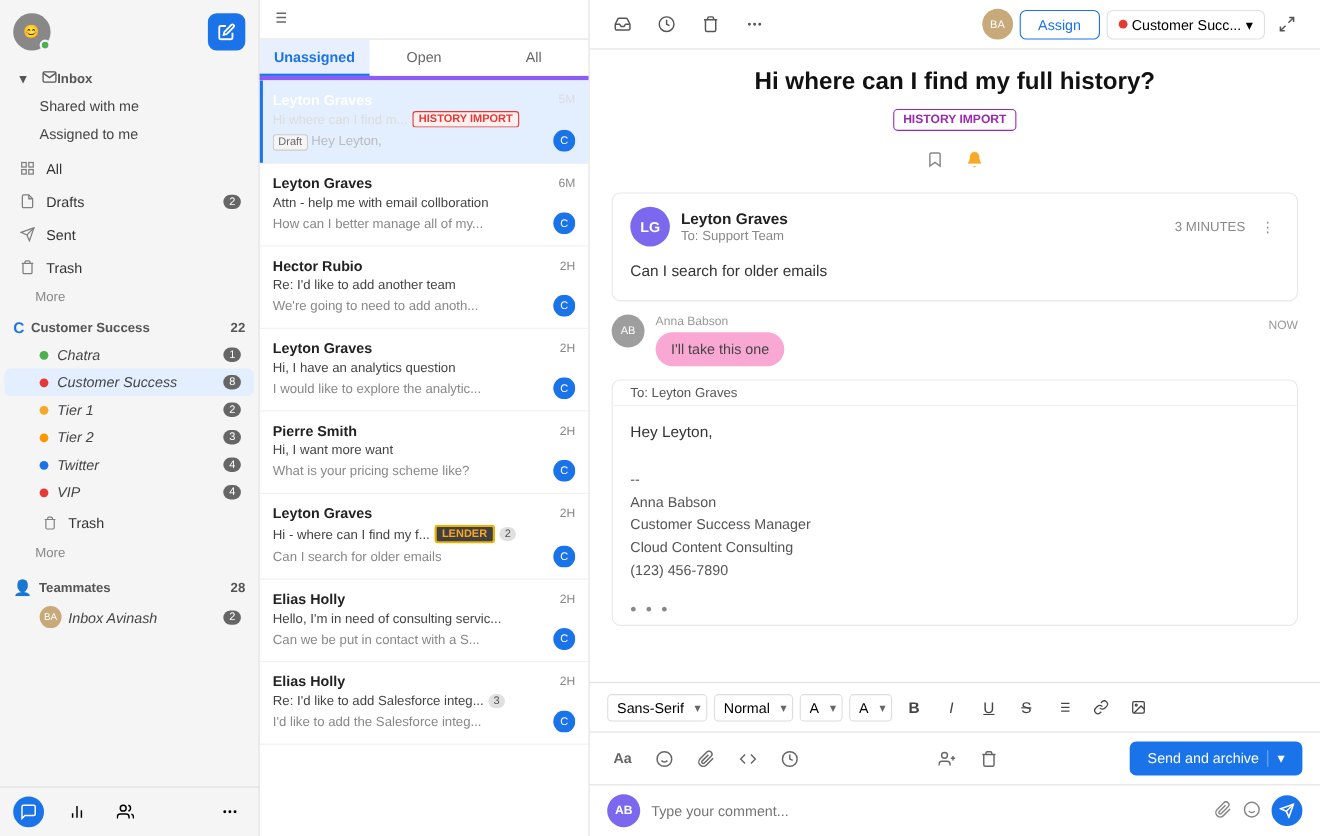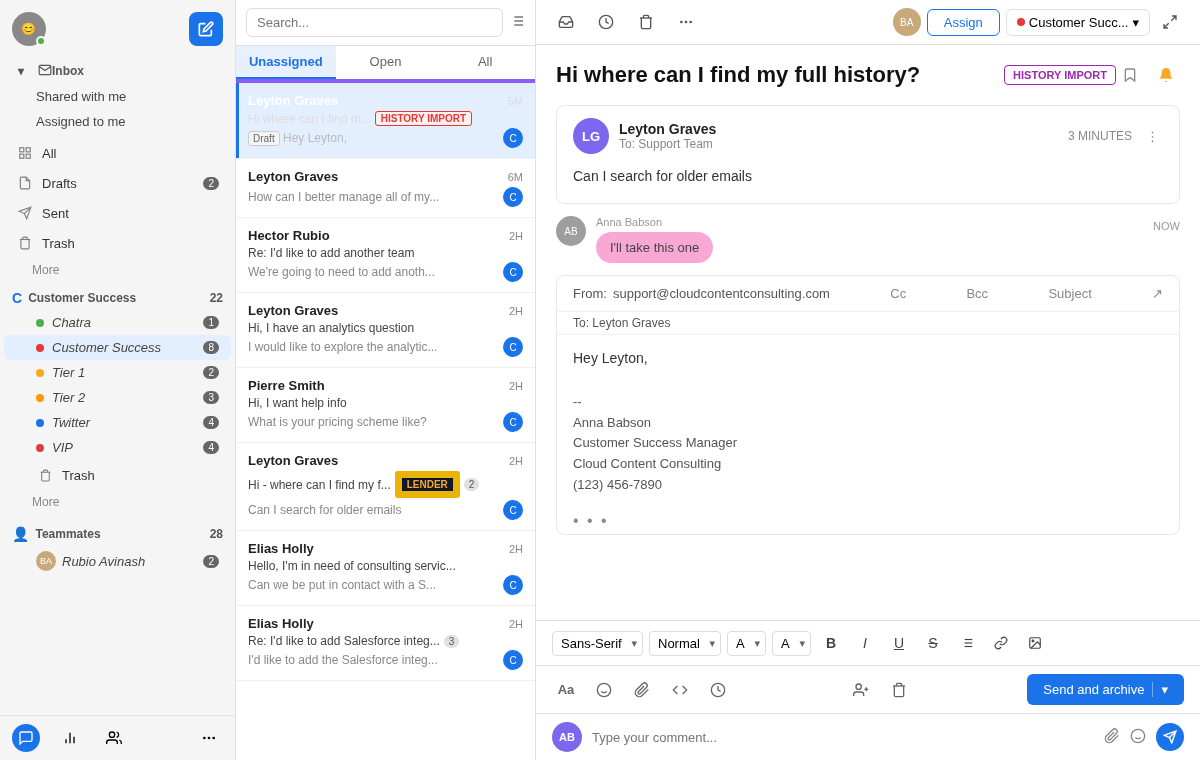--- a/index.html
+++ b/index.html
@@ -42,35 +42,35 @@
     .conv-item { padding: 10px 12px; border-bottom: 1px solid #f0f0f0; cursor: pointer; position: relative; }
     .conv-item.selected { background: #e3eeff; }
     .conv-top { display: flex; align-items: center; justify-content: space-between; margin-bottom: 3px; }
     .conv-name { font-weight: 600; font-size: 13px; color: #222; }
     .conv-time { font-size: 11px; color: #888; }
     .conv-subject { font-size: 12px; color: #444; margin-bottom: 2px; white-space: nowrap; overflow: hidden; text-overflow: ellipsis; display: flex; align-items: center; gap: 4px; }
     .conv-preview { font-size: 12px; color: #888; white-space: nowrap; overflow: hidden; text-overflow: ellipsis; display: flex; align-items: center; justify-content: space-between; }
     .tag-badge { font-size: 10px; padding: 1px 5px; border-radius: 3px; font-weight: 600; flex-shrink: 0; }
     .tag-history { background: #fff0f0; color: #e53935; border: 1px solid #e53935; }
     .tag-draft { background: #f5f5f5; color: #666; border: 1px solid #ccc; border-radius: 3px; font-size: 10px; padding: 1px 4px; }
-    .tag-lender { background: #0f172a; color: #f9a825; border: 7px solid #eab308; }
+    .tag-lender { background: #404040; color: #f9a825; border: 2px solid #eab308; }
     .conv-avatar { width: 20px; height: 20px; border-radius: 50%; background: #1a73e8; color: #fff; font-size: 10px; display: flex; align-items: center; justify-content: center; flex-shrink: 0; }
     .conv-num-badge { background: #e0e0e0; color: #555; border-radius: 10px; font-size: 10px; padding: 1px 5px; }
     .selected-indicator { position: absolute; left: 0; top: 0; bottom: 0; width: 3px; background: #1a73e8; }
 
     
     .right-panel { flex: 1; display: flex; flex-direction: column; min-width: 0; }
     .right-header { padding: 8px 16px; border-bottom: 1px solid #e0e0e0; display: flex; align-items: center; gap: 12px; }
     .right-header-icons { display: flex; align-items: center; gap: 12px; flex: 1; }
     .header-icon-btn { width: 28px; height: 28px; display: flex; align-items: center; justify-content: center; cursor: pointer; color: #555; border-radius: 4px; }
     .assign-btn { border: 1px solid #1a73e8; color: #1a73e8; background: #fff; padding: 5px 16px; border-radius: 6px; cursor: pointer; font-size: 13px; font-weight: 500; }
     .inbox-dropdown { display: flex; align-items: center; gap: 4px; border: 1px solid #e0e0e0; border-radius: 6px; padding: 5px 10px; cursor: pointer; font-size: 13px; }
     .inbox-dot { width: 8px; height: 8px; border-radius: 50%; background: #e53935; flex-shrink: 0; }
     .right-content { flex: 1; overflow-y: auto; padding: 16px 20px; }
-    .conv-title-row { display: flex; align-items: center; gap: 0; margin-bottom: 16px; }
+    .conv-title-row { display: flex; align-items: center; gap: 12px; margin-bottom: 16px; flex-direction: column; }
     .conv-title { font-size: 22px; font-weight: 700; color: #111; flex: 1; }
     .history-import-badge { border: 1px solid #9c27b0; color: #9c27b0; border-radius: 4px; font-size: 11px; padding: 3px 8px; font-weight: 600; white-space: nowrap; }
     .title-actions { display: flex; gap: 8px; }
     .title-action-btn { width: 28px; height: 28px; display: flex; align-items: center; justify-content: center; cursor: pointer; color: #888; }
     .message-card { background: #fff; border: 1px solid #e8e8e8; border-radius: 8px; margin-bottom: 12px; overflow: hidden; }
     .message-header { display: flex; align-items: center; padding: 12px 16px; gap: 10px; }
     .msg-avatar { width: 36px; height: 36px; border-radius: 50%; background: #7b68ee; color: #fff; font-size: 13px; font-weight: 600; display: flex; align-items: center; justify-content: center; flex-shrink: 0; }
     .msg-meta { flex: 1; }
     .msg-sender { font-weight: 600; font-size: 14px; color: #222; }
     .msg-to { font-size: 12px; color: #888; }
@@ -240,21 +240,21 @@
     </div>
 
     <div class="nav-section">
       <div class="nav-section-header">
         <span style="margin-right:6px; font-size:14px;">👤</span>
         <span>Teammates</span>
         <span class="nav-badge" style="margin-left:auto;text-align:right;">28</span>
       </div>
       <div class="nav-sub-item">
         <span class="dot" style="width:20px;height:20px;border-radius:50%;background:#c8a97a;margin-right:6px;flex-shrink:0;display:flex;align-items:center;justify-content:center;color:#fff;font-size:9px;">BA</span>
-        <span class="sub-label">Rubio Avinash</span>
+        <span class="sub-label">Inbox Avinash</span>
         <span class="sub-badge">2</span>
       </div>
     </div>
   </div>
 
   <div class="sidebar-footer">
     <div class="footer-icon active">
       <svg width="16" height="16" viewBox="0 0 24 24" fill="none" stroke="currentColor" stroke-width="2">
           <path d="M21 15a2 2 0 0 1-2 2H7l-4 4V5a2 2 0 0 1 2-2h14a2 2 0 0 1 2 2z"></path>
         </svg>
@@ -279,21 +279,20 @@
           <circle cx="12" cy="12" r="1"></circle>
           <circle cx="19" cy="12" r="1"></circle>
           <circle cx="5" cy="12" r="1"></circle>
         </svg>
     </div>
   </div>
 </div>
 
 <div class="middle-panel">
   <div class="middle-header">
-    <input class="search-input" type="text" placeholder="Search..." style="">
     <div class="sort-icon">
       <svg width="16" height="16" viewBox="0 0 24 24" fill="none" stroke="currentColor" stroke-width="2">
           <line x1="8" y1="6" x2="21" y2="6"></line>
           <line x1="8" y1="12" x2="21" y2="12"></line>
           <line x1="8" y1="18" x2="21" y2="18"></line>
           <line x1="3" y1="6" x2="3.01" y2="6"></line>
           <line x1="3" y1="12" x2="3.01" y2="12"></line>
           <line x1="3" y1="18" x2="3.01" y2="18"></line>
         </svg>
     </div>
@@ -322,20 +321,23 @@
         </span>
         <span class="conv-avatar">C</span>
       </div>
     </div>
 
     <div class="conv-item">
       <div class="conv-top">
         <span class="conv-name">Leyton Graves</span>
         <span class="conv-time">6M</span>
       </div>
+      <div class="conv-subject">
+          <span>Attn - help me with email collboration</span>
+        </div>
       <div class="conv-preview">
         <span>How can I better manage all of my...</span>
         <span class="conv-avatar">C</span>
       </div>
     </div>
 
     <div class="conv-item">
       <div class="conv-top">
         <span class="conv-name">Hector Rubio</span>
         <span class="conv-time">2H</span>
@@ -362,21 +364,21 @@
         <span class="conv-avatar">C</span>
       </div>
     </div>
 
     <div class="conv-item">
       <div class="conv-top">
         <span class="conv-name">Pierre Smith</span>
         <span class="conv-time">2H</span>
       </div>
       <div class="conv-subject">
-          <span>Hi, I want help info</span>
+          <span>Hi, I want more want</span>
         </div>
       <div class="conv-preview">
         <span>What is your pricing scheme like?</span>
         <span class="conv-avatar">C</span>
       </div>
     </div>
 
     <div class="conv-item">
       <div class="conv-top">
         <span class="conv-name">Leyton Graves</span>
@@ -512,28 +514,20 @@
         </div>
         <div>
           <div class="note-meta">Anna Babson</div>
           <div class="note-bubble">I'll take this one</div>
         </div>
       </div>
       <span style="font-size:11px;color:#999;margin-top:4px;">NOW</span>
     </div>
 
     <div class="reply-card">
-      <div class="reply-header">
-        <span style="font-weight:500;">From:</span>
-        <span>support@cloudcontentconsulting.com</span>
-        <span class="cc-btn">Cc</span>
-        <span class="cc-btn">Bcc</span>
-        <span class="cc-btn">Subject</span>
-        <span class="cc-btn">↗</span>
-      </div>
       <div style="padding:4px 16px;font-size:12px;color:#555;border-bottom:1px solid #f0f0f0;">
         <span>To: </span><span>Leyton Graves</span>
       </div>
       <div class="reply-body">
         <p>Hey Leyton,</p>
         <br>
         <p class="sig">--</p>
         <p class="sig">Anna Babson</p>
         <p class="sig">Customer Success Manager</p>
         <p class="sig">Cloud Content Consulting</p>

